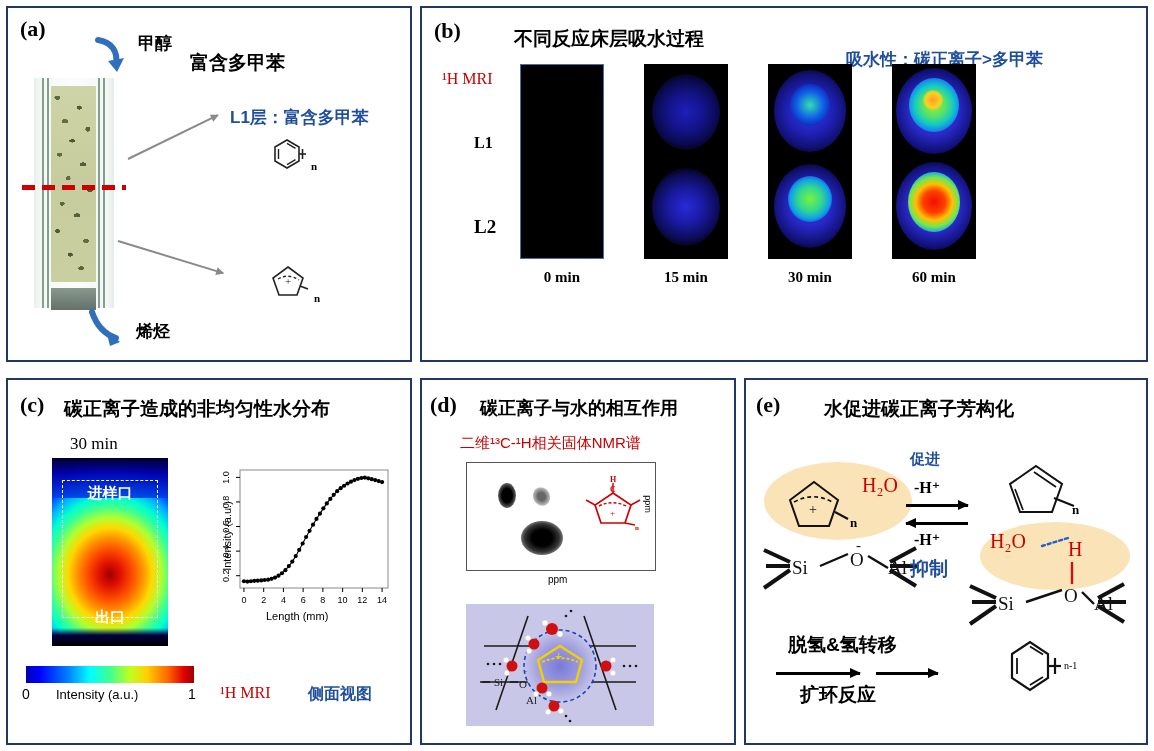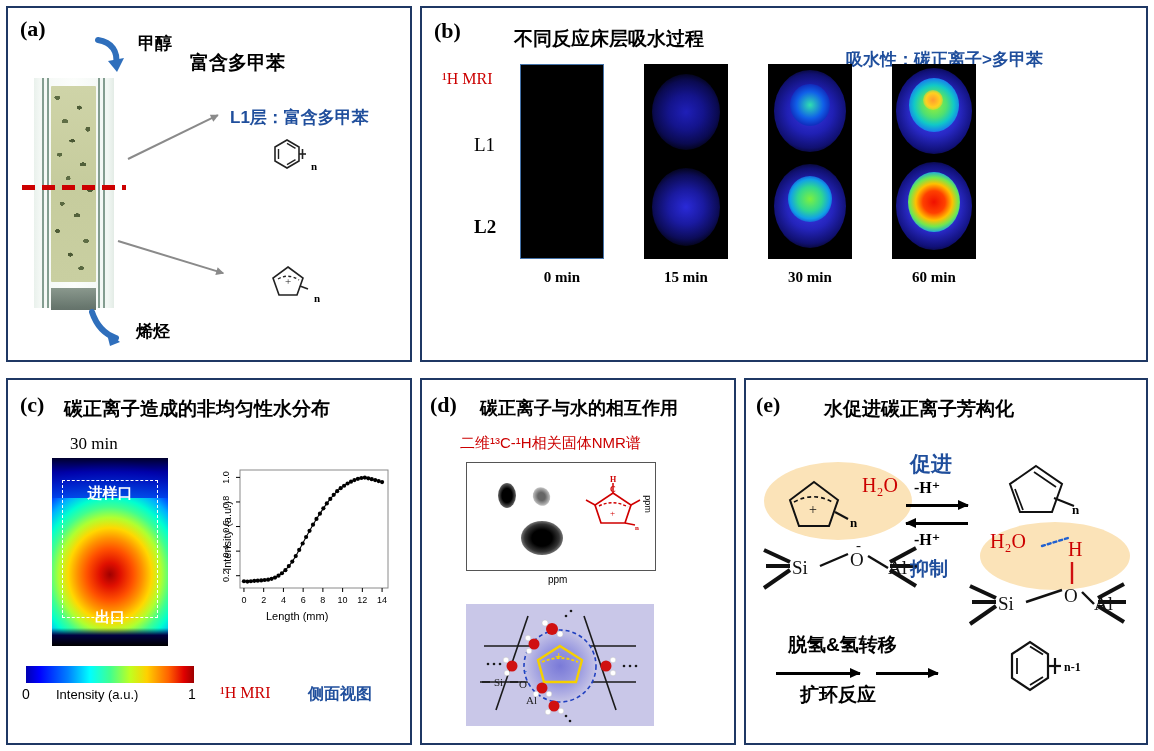--- a/index.html
+++ b/index.html
@@ -152,21 +152,21 @@
   </svg>
   <div style="position:absolute;left:128px;top:312px;font-size:17px;font-weight:bold;">烯烃</div>
 </div>
 
 <div class="panel" id="panel-b">
   <div class="plabel" style="left:12px;top:10px;">(b)</div>
   <div class="ptitle" style="left:92px;top:18px;">不同反应床层吸水过程</div>
   <div class="blue-t" style="position:absolute;left:424px;top:40px;font-size:17px;">吸水性：碳正离子&gt;多甲苯</div>
   <div class="red-t serif" style="position:absolute;left:20px;top:62px;font-size:16px;">¹H MRI</div>
 
-  <div class="serif" style="position:absolute;left:52px;top:126px;font-size:19px;font-weight:normal;">L1</div>
+  <div class="serif" style="position:absolute;left:52px;top:126px;font-size:16px;font-weight:bold;">L1</div>
   <div class="serif" style="position:absolute;left:52px;top:208px;font-size:19px;font-weight:bold;">L2</div>
 
   <div class="mri-col" style="left:98px;">
     <div class="mri-img first"></div>
     <div class="mri-time serif">0 min</div>
   </div>
 
   <div class="mri-col" style="left:222px;">
     <div class="mri-img">
       <div class="blob" style="left:8px;top:10px;width:68px;height:76px;
@@ -429,21 +429,21 @@
     <line x1="64" y1="40" x2="92" y2="28" stroke="#111" stroke-width="2.4"></line>
     <line x1="112" y1="30" x2="132" y2="42" stroke="#111" stroke-width="2.4"></line>
     <line x1="8" y1="24" x2="34" y2="36" stroke="#111" stroke-width="4"></line>
     <line x1="8" y1="62" x2="34" y2="44" stroke="#111" stroke-width="4"></line>
     <line x1="34" y1="40" x2="10" y2="40" stroke="#111" stroke-width="4"></line>
     <line x1="160" y1="22" x2="134" y2="36" stroke="#111" stroke-width="4"></line>
     <line x1="160" y1="60" x2="134" y2="44" stroke="#111" stroke-width="4"></line>
     <line x1="134" y1="40" x2="162" y2="40" stroke="#111" stroke-width="4"></line>
   </svg>
 
-  <div class="blue-t" style="position:absolute;left:164px;top:70px;font-size:21px;">促进</div>
+  <div class="blue-t" style="position:absolute;left:164px;top:70px;font-size:15px;">促进</div>
   <div class="serif" style="position:absolute;left:168px;top:98px;font-size:16px;font-weight:bold;">-H⁺</div>
   <div class="rxn-arrow" style="left:160px;top:124px;width:62px;"></div>
   <div class="rxn-arrow rev" style="left:160px;top:142px;width:62px;"></div>
   <div class="serif" style="position:absolute;left:168px;top:150px;font-size:16px;font-weight:bold;">-H⁺</div>
   <div class="blue-t" style="position:absolute;left:164px;top:176px;font-size:19px;">抑制</div>
 
   <svg style="position:absolute;left:248px;top:78px;width:92px;height:72px;" viewBox="0 0 92 72">
     <polygon points="42,8 68,26 58,54 26,54 16,26" fill="none" stroke="#111" stroke-width="2"></polygon>
     <line x1="21" y1="31" x2="29" y2="52" stroke="#111" stroke-width="1.7"></line>
     <line x1="40" y1="14" x2="62" y2="29" stroke="#111" stroke-width="1.7"></line>
@@ -479,14 +479,14 @@
   <div style="position:absolute;left:54px;top:302px;font-size:19px;font-weight:bold;">扩环反应</div>
 
   <svg style="position:absolute;left:252px;top:256px;width:74px;height:66px;" viewBox="0 0 74 66">
     <polygon points="14,18 32,6 50,18 50,42 32,54 14,42" fill="none" stroke="#111" stroke-width="2.2"></polygon>
     <line x1="19" y1="22" x2="19" y2="38" stroke="#111" stroke-width="1.8"></line>
     <line x1="32" y1="10.5" x2="45" y2="18.5" stroke="#111" stroke-width="1.8"></line>
     <line x1="45" y1="41" x2="32" y2="49" stroke="#111" stroke-width="1.8"></line>
     <line x1="50" y1="30" x2="63" y2="30" stroke="#111" stroke-width="2.2"></line>
     <line x1="57" y1="22" x2="57" y2="38" stroke="#111" stroke-width="2.2"></line>
   </svg>
-  <div class="serif" style="position:absolute;left:318px;top:280px;font-size:12px;font-weight:bold;">n-1</div>
+  <div class="serif" style="position:absolute;left:318px;top:280px;font-size:10px;font-weight:normal;">n-1</div>
 </div>
 
 </body></html>

